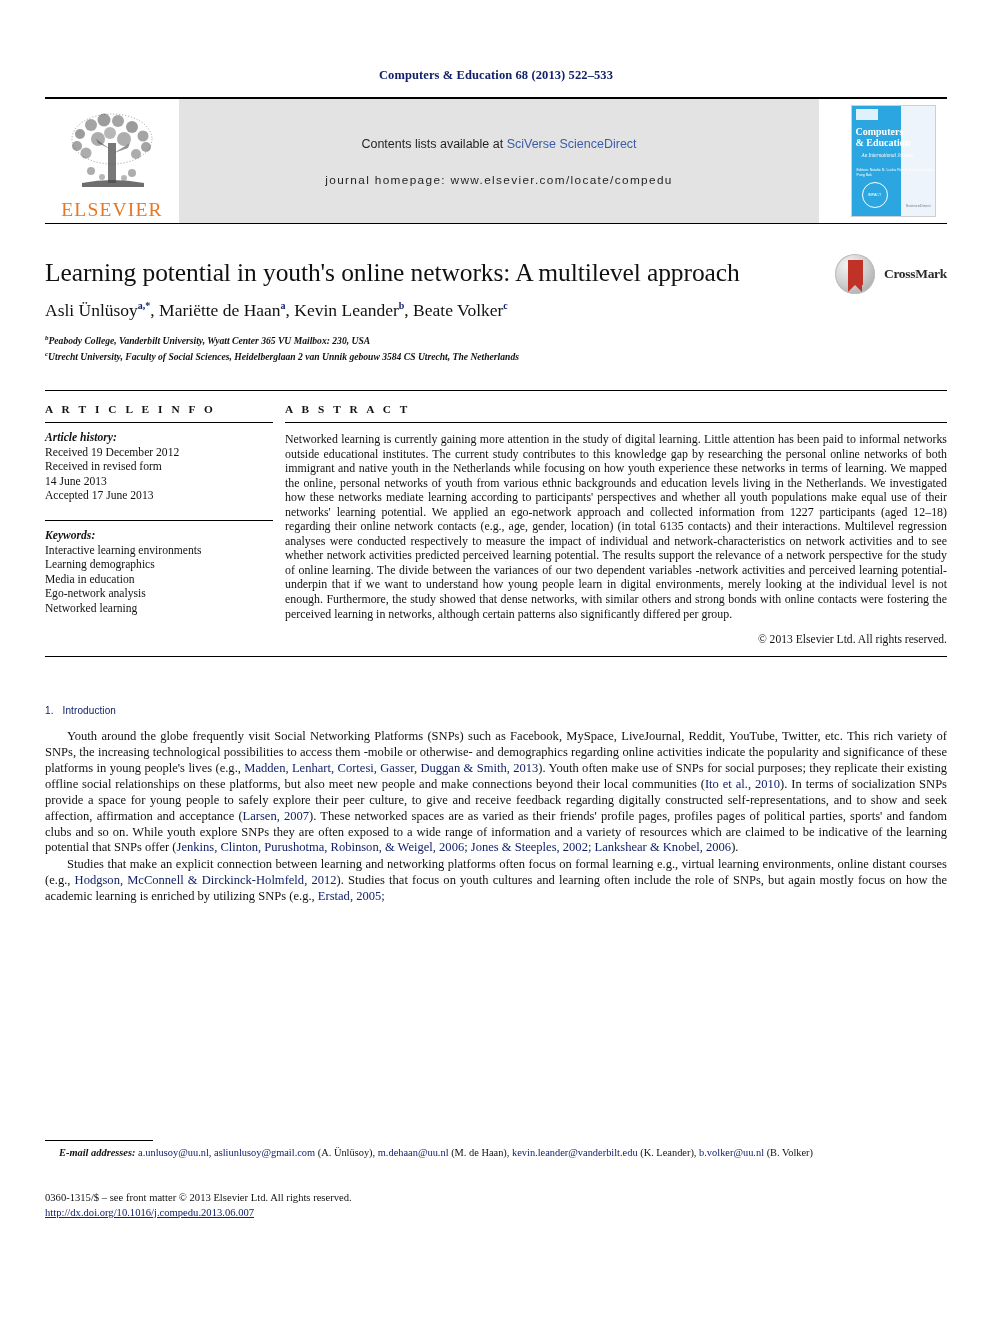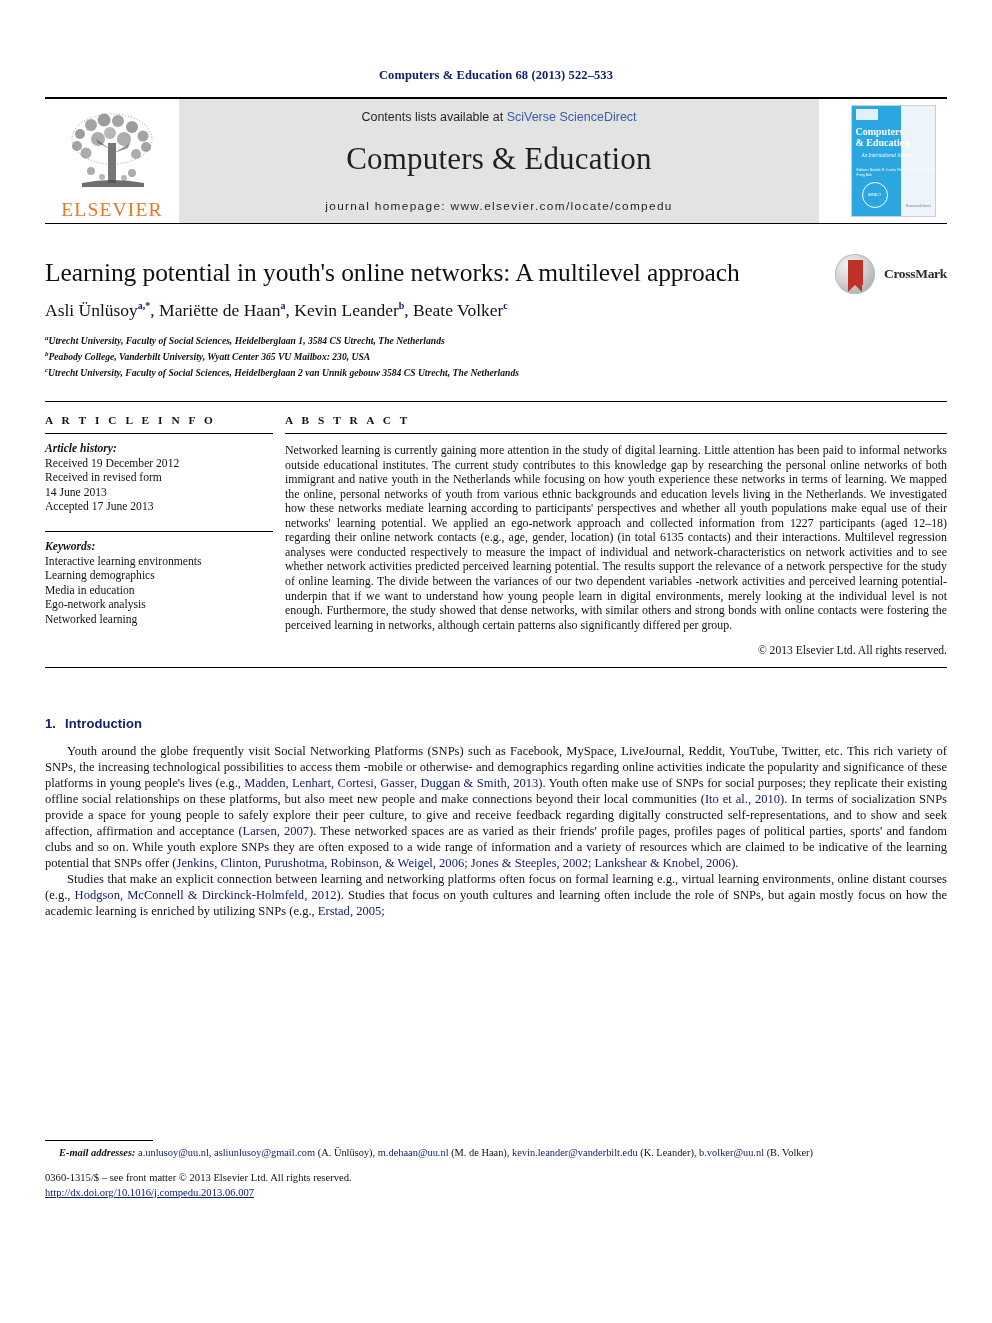--- a/index.html
+++ b/index.html
@@ -308,22 +308,22 @@
     margin: 10px 45px 0 45px;
     border-top: 1.3px solid #000;
   }
 
   
   .body-sec {
     margin: 40px 45px 0 45px;
   }
   .h1 {
     font-family: "Liberation Sans", sans-serif;
-    font-weight: bold;
-    font-size: 13px;
+    font-weight: normal;
+    font-size: 10px;
     color: #12216b;
     letter-spacing: 0.1px;
     margin-top: 48px;
   }
   .h1 .num { margin-right: 9px; }
   .para {
     font-family: "Liberation Serif", serif;
     font-size: 12.55px;
     line-height: 15.9px;
     text-align: justify;
@@ -349,21 +349,21 @@
   .fn-line {
     font-family: "Liberation Serif", serif;
     font-size: 10.4px;
     line-height: 13.2px;
     color: #111;
   }
   .fn-line.indent { text-indent: 14px; }
   .fn-em { font-style: italic; font-weight: bold; }
   .fn-link { color: #12216b; }
   .imprint {
-    margin-top: 12px;
+    margin-top: 32px;
     font-family: "Liberation Serif", serif;
     font-size: 10.6px;
     line-height: 14.6px;
     color: #111;
   }
   .doi-link {
     color: #12216b;
     text-decoration: underline;
     display: block;
   }
@@ -404,21 +404,20 @@
             <circle cx="66" cy="69" r="3" opacity=".4"></circle>
         </g>
       </svg>
       <div class="elsevier-word">ELSEVIER</div>
     </div>
 
     <div class="mast-center">
       <div class="contents-line">
         <span>Contents lists available at </span><span class="sd-link">SciVerse ScienceDirect</span>
       </div>
-      <div class="journal-title">Computers &amp; Education</div>
       <div class="homepage-line">journal homepage: www.elsevier.com/locate/compedu</div>
     </div>
 
     <div class="mast-right">
       <div class="cover-thumb">
         <div class="cover-blue"></div>
         <div class="cover-els"></div>
         <div class="cover-t1">
           <span>Computers</span><br>
           <span>&amp; Education</span>
@@ -440,21 +439,20 @@
     <div class="art-title">Learning potential in youth's online networks: A multilevel approach</div>
 
     <div class="authors">
       <span><span>Asli Ünlüsoy</span><sup>a,*</sup></span>,
       <span><span>Mariëtte de Haan</span><sup>a</sup></span>,
       <span><span>Kevin Leander</span><sup>b</sup></span>,
       <span><span>Beate Volker</span><sup>c</sup></span>
     </div>
 
     <div class="affils">
-      <div><sup>a</sup><span>Utrecht University, Faculty of Social Sciences, Heidelberglaan 1, 3584 CS Utrecht, The Netherlands</span></div>
       <div><sup>b</sup><span>Peabody College, Vanderbilt University, Wyatt Center 365 VU Mailbox: 230, USA</span></div>
       <div><sup>c</sup><span>Utrecht University, Faculty of Social Sciences, Heidelberglaan 2 van Unnik gebouw 3584 CS Utrecht, The Netherlands</span></div>
     </div>
 
     <div class="crossmark">
       <div class="cm-circle">
           <div class="cm-flag"></div>
         </div>
       <div class="cm-text">CrossMark</div>
     </div>

